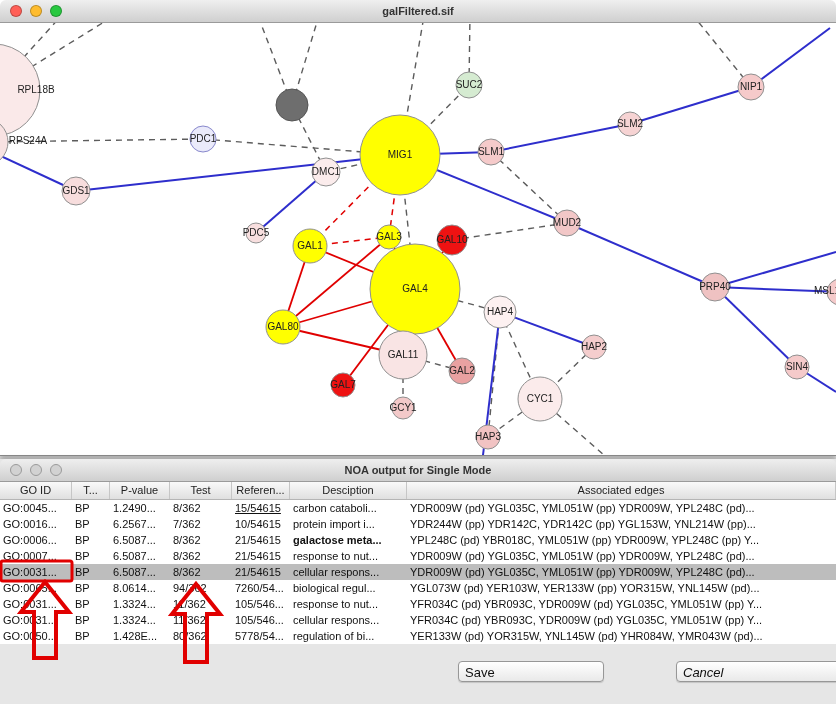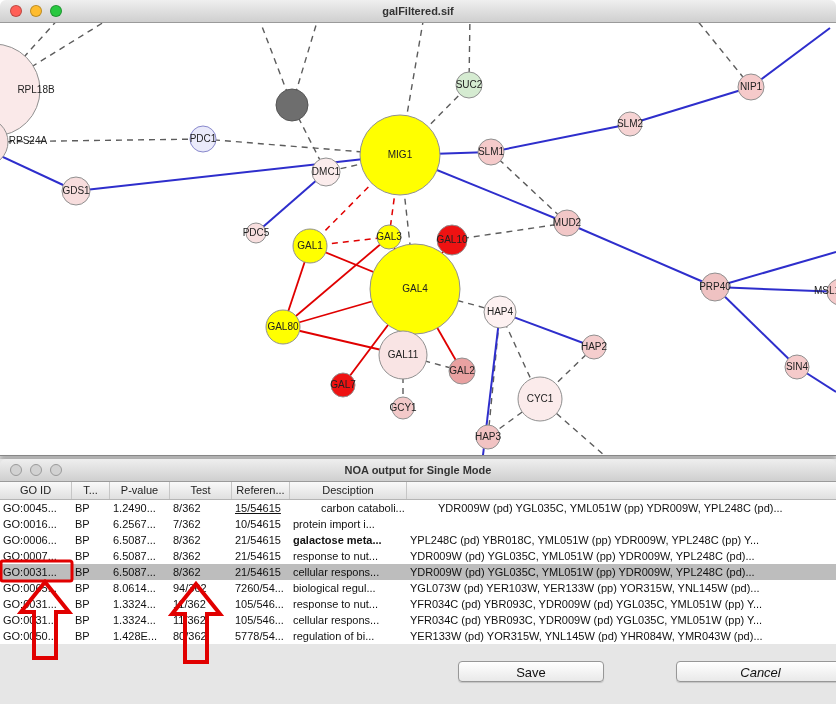--- a/index.html
+++ b/index.html
@@ -38,21 +38,21 @@
   .tr.selected{background:#bdbdbd;}
   .td{
     box-sizing:border-box;flex:none;font-size:11px;line-height:16px;color:#111;
     padding-left:3px;white-space:nowrap;overflow:hidden;
   }
   .mac-btn{
     position:absolute;height:21px;box-sizing:border-box;
     border:1px solid #979797;border-radius:4px;
     background:linear-gradient(#ffffff,#e9e9e9);
     font-family:"Liberation Sans",sans-serif;font-size:13px;color:#111;
-    text-align:center;line-height:19px;cursor:default;
+    text-align:left;line-height:19px;cursor:default;
     box-shadow:0 1px 1px rgba(0,0,0,.15);
   }
   #save-btn{left:458px;top:202px;width:146px;}
   #cancel-btn{left:676px;top:202px;width:169px;font-style:italic;}
   #annotations{position:absolute;left:0;top:0;z-index:50;pointer-events:none;}
 </style>
 </head>
 <body>
 
 <div class="window" id="win-graph">
@@ -186,38 +186,40 @@
     <div class="title">NOA output for Single Mode</div>
   </div>
   <div id="table-area">
     <div id="table-header">
         <div class="th" style="width: 72px;">GO ID</div>
         <div class="th" style="width: 38px;">T...</div>
         <div class="th" style="width: 60px; margin-top: 18px;">P-value</div>
         <div class="th" style="width: 62px;">Test</div>
         <div class="th" style="width: 58px;">Referen...</div>
         <div class="th" style="width: 117px;">Desciption</div>
+        <div class="th" style="width: 429px;">Associated edges</div>
       </div>
     <div id="table-rows">
         <div class="tr">
           <div class="td" style="width: 72px;">GO:0045...</div>
           <div class="td" style="width: 38px;">BP</div>
           <div class="td" style="width: 60px;">1.2490...</div>
           <div class="td" style="width: 62px;">8/362</div>
           <div class="td" style="width: 58px; text-decoration: underline;">15/54615</div>
-          <div class="td" style="width: 117px; margin-left: 28px;">carbon cataboli...</div>
+          <div class="td" style="width: 117px;">carbon cataboli...</div>
           <div class="td" style="width: 429px;">YDR009W (pd) YGL035C, YML051W (pp) YDR009W, YPL248C (pd)...</div>
         </div>
         <div class="tr">
           <div class="td" style="width: 72px;">GO:0016...</div>
           <div class="td" style="width: 38px;">BP</div>
           <div class="td" style="width: 60px;">6.2567...</div>
           <div class="td" style="width: 62px;">7/362</div>
           <div class="td" style="width: 58px;">10/54615</div>
           <div class="td" style="width: 117px;">protein import i...</div>
+          <div class="td" style="width: 429px;">YDR244W (pp) YDR142C, YDR142C (pp) YGL153W, YNL214W (pp)...</div>
         </div>
         <div class="tr">
           <div class="td" style="width: 72px;">GO:0006...</div>
           <div class="td" style="width: 38px;">BP</div>
           <div class="td" style="width: 60px;">6.5087...</div>
           <div class="td" style="width: 62px;">8/362</div>
           <div class="td" style="width: 58px;">21/54615</div>
           <div class="td" style="width: 117px; font-weight: bold;">galactose meta...</div>
           <div class="td" style="width: 429px;">YPL248C (pd) YBR018C, YML051W (pp) YDR009W, YPL248C (pp) Y...</div>
         </div>

